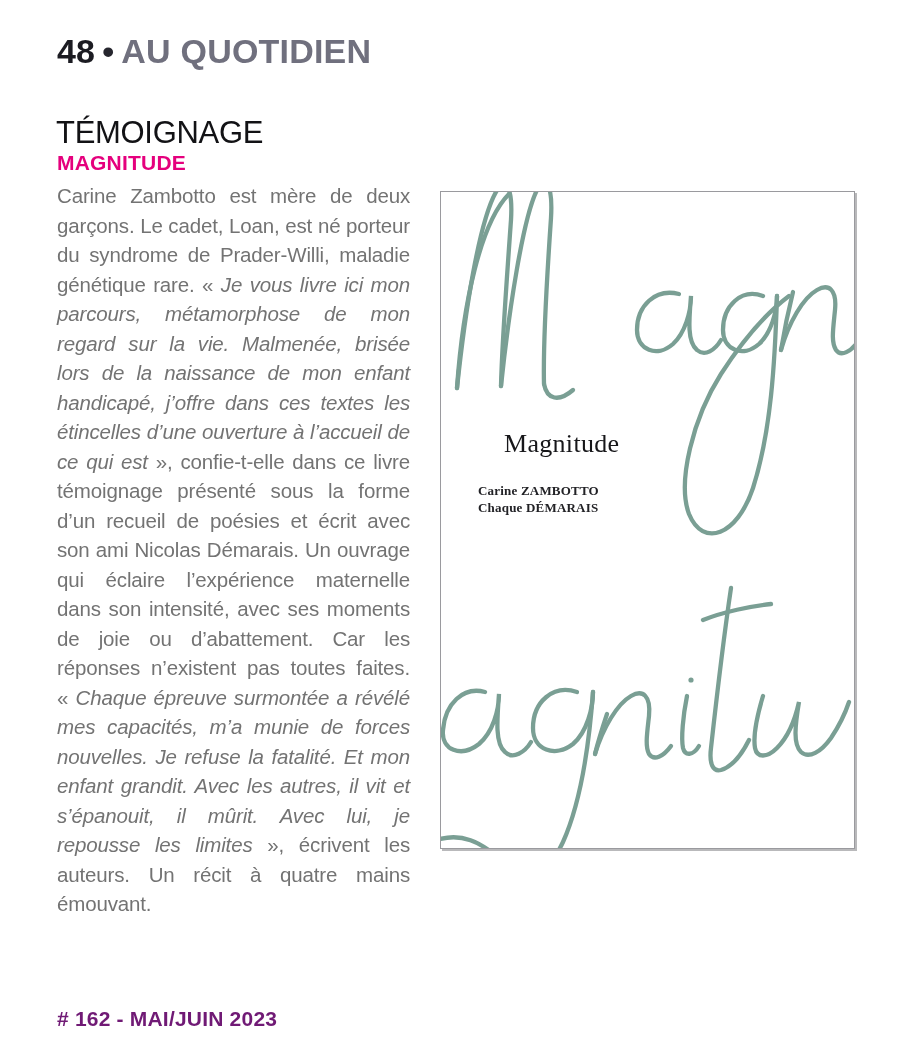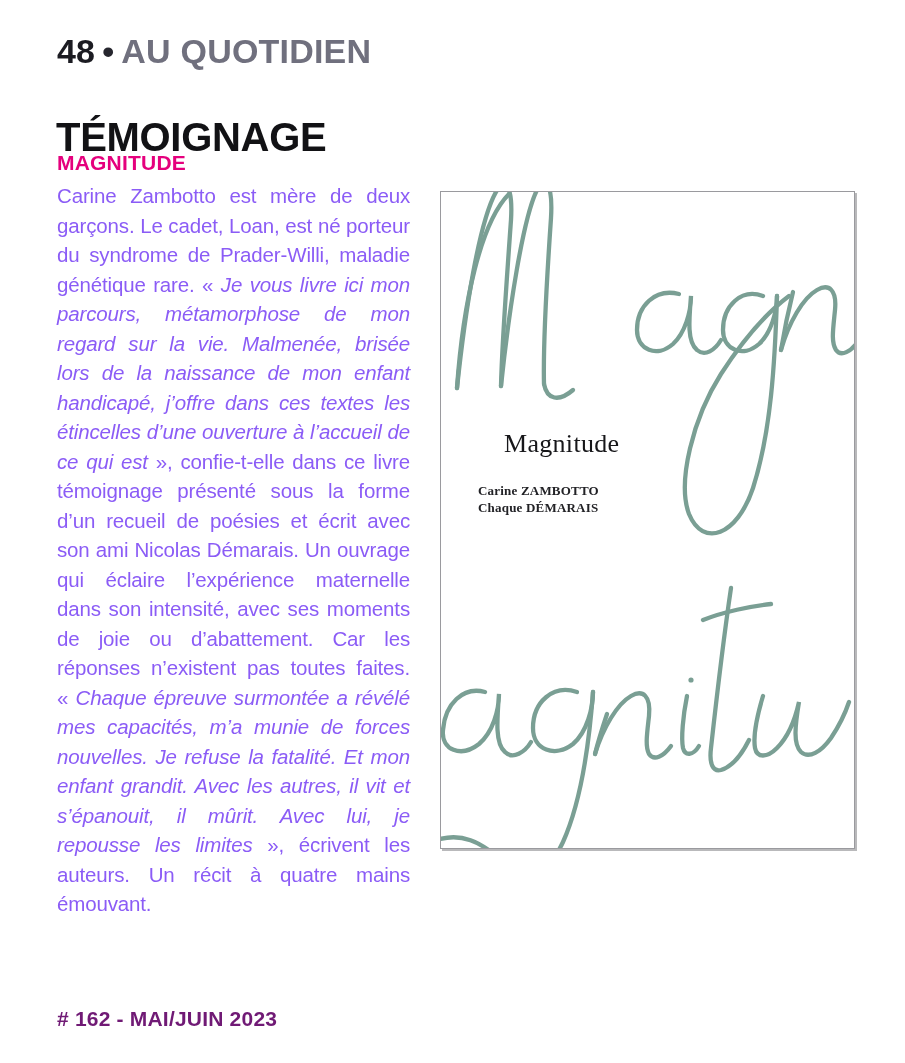--- a/index.html
+++ b/index.html
@@ -15,31 +15,31 @@
     position:absolute;left:57px;top:34px;
     font-size:34px;font-weight:700;line-height:1;
     letter-spacing:.2px;white-space:nowrap;
   }
   .masthead .pagenum{color:#1c1c22;}
   .masthead .bullet{color:#26262e;margin:0 7px;}
   .masthead .section{color:#70707e;}
   
   .kicker{
     position:absolute;left:56px;top:117px;
-    font-size:40px;font-weight:700;line-height:1;
+    font-size:31px;font-weight:400;line-height:1;
     letter-spacing:-.3px;color:#121215;
   }
   .article-title{
     position:absolute;left:57px;top:152px;
     font-size:21px;font-weight:700;line-height:1;
     letter-spacing:.2px;
   }
   .body-text{
     position:absolute;left:57px;top:181px;width:353px;
-    font-size:20.5px;line-height:29.5px;color:#8b5cf6;
+    font-size:20.5px;line-height:29.5px;color:#737373;
     text-align:justify;
     letter-spacing:-0.15px;
     hyphens:manual;-webkit-hyphens:manual;
   }
   .body-text .it{font-style:italic;}
   .attribution{
     position:absolute;left:57px;top:891px;width:362px;
     font-size:20px;line-height:26px;
     font-style:italic;font-weight:700;
     letter-spacing:-0.1px;

